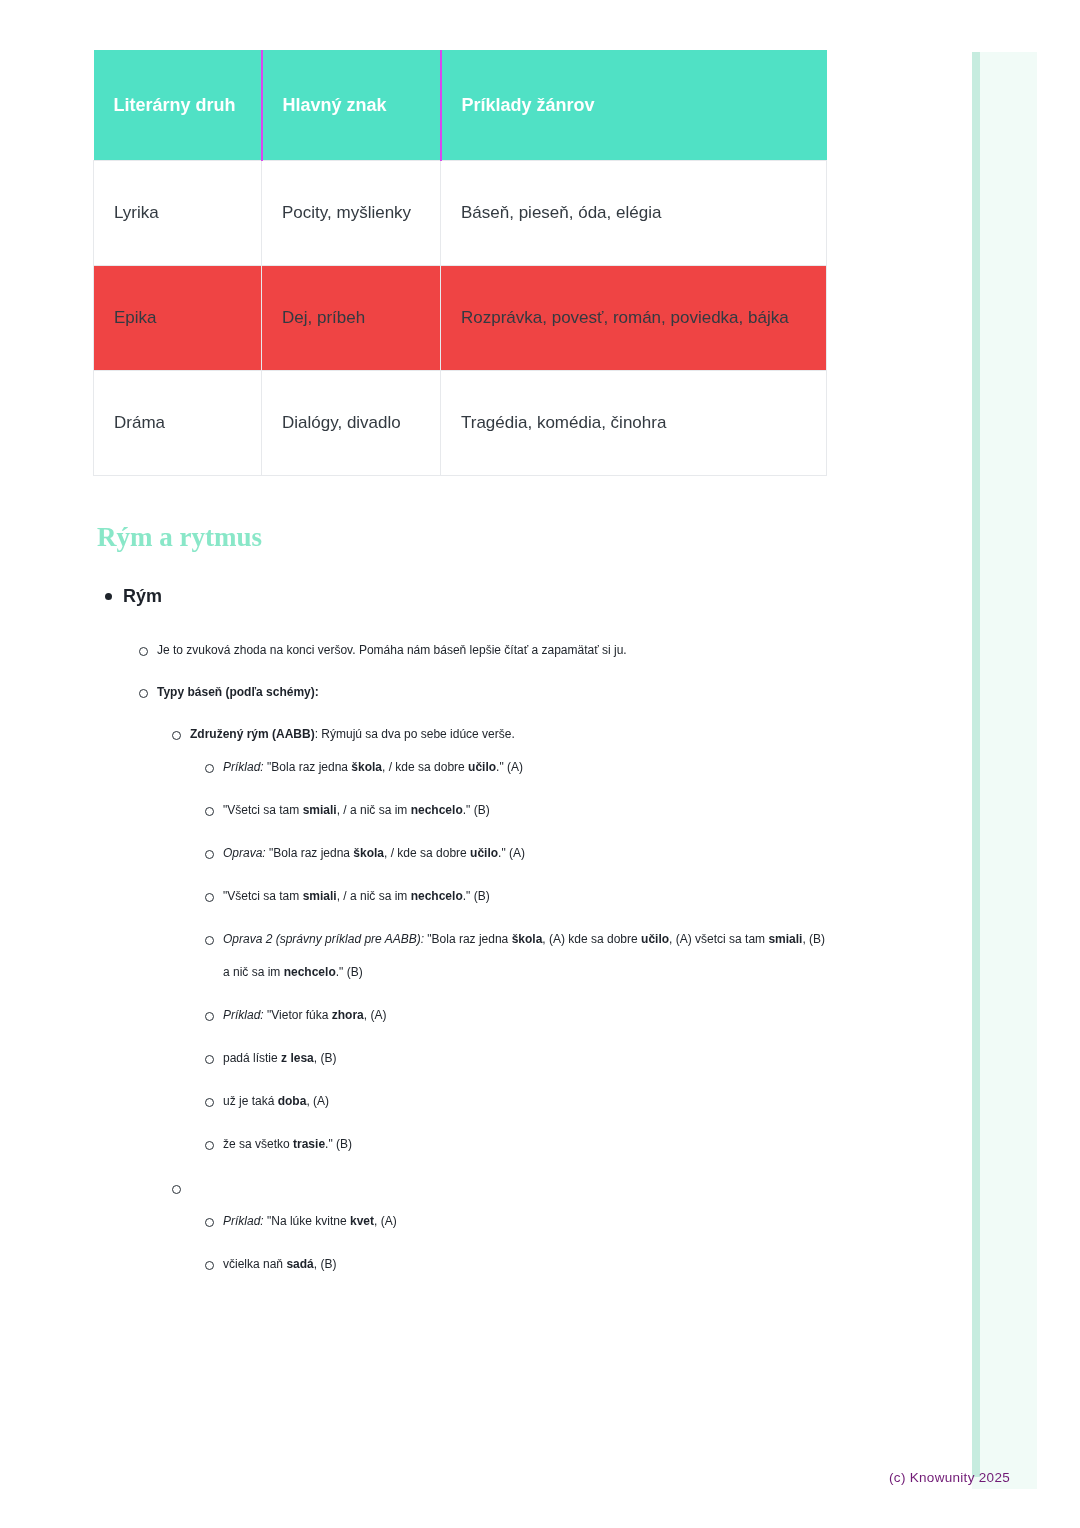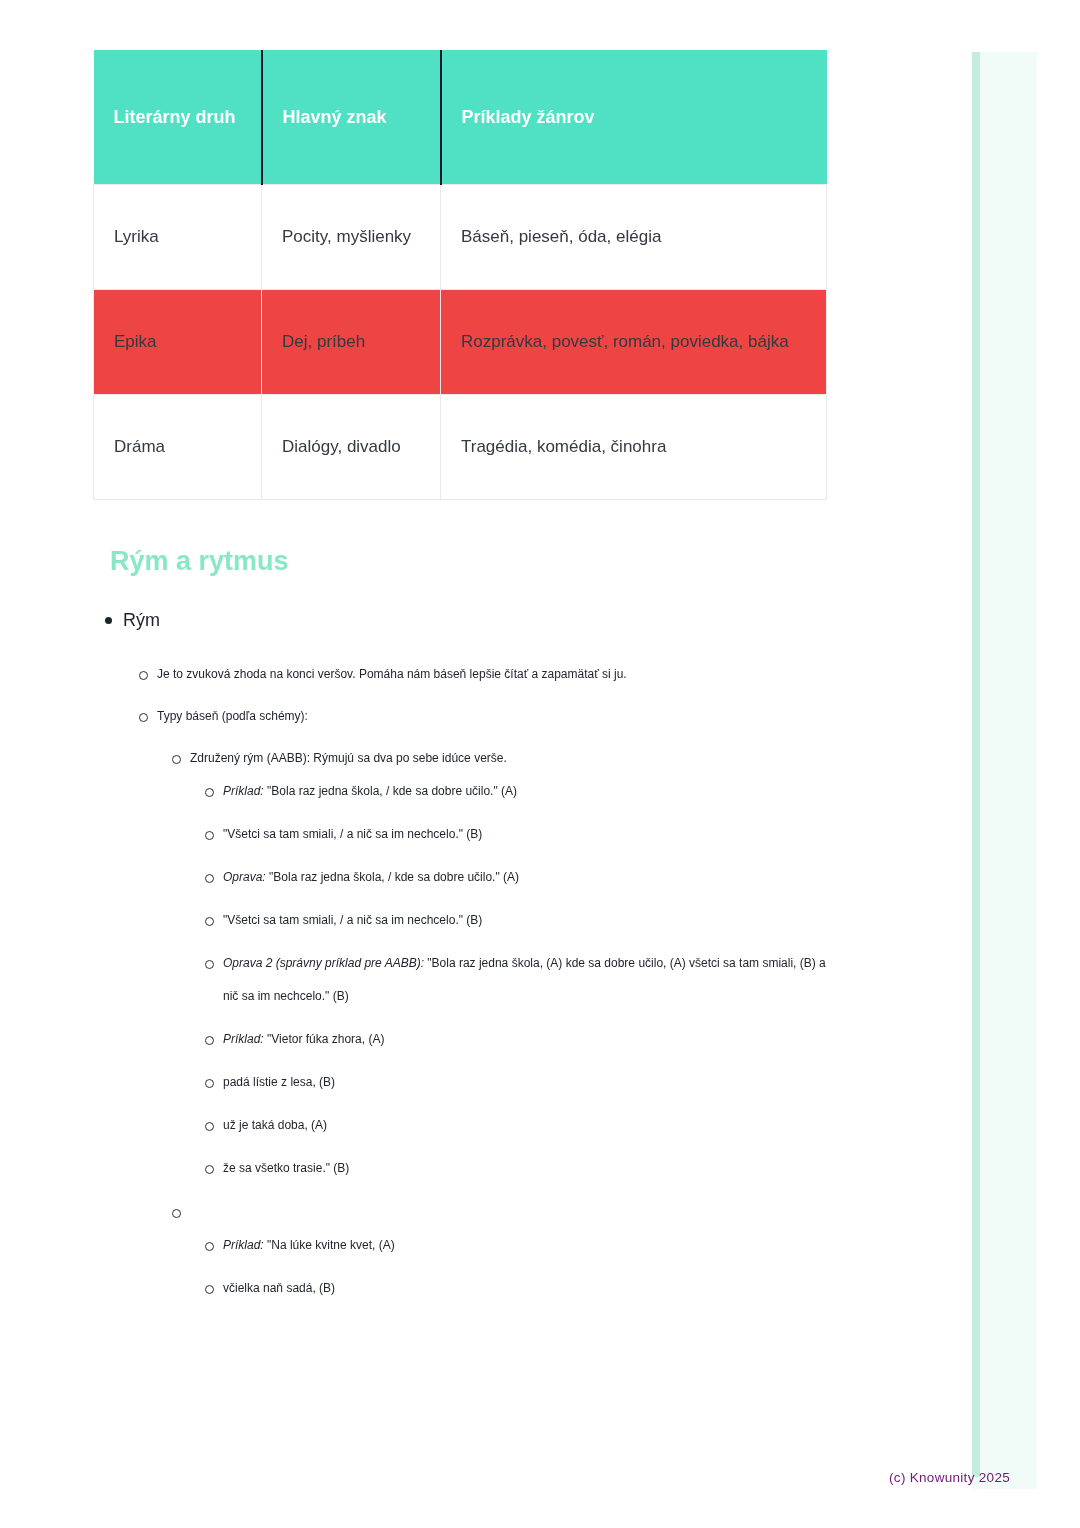--- a/index.html
+++ b/index.html
@@ -35,47 +35,48 @@
     table-layout:fixed;
   }
   .genre-table th {
     background:#50e1c5;
     color:#ffffff;
     font-size:18px;
     font-weight:600;
     text-align:left;
     vertical-align:middle;
     padding:16px 20px;
-    height:134px;
+    height:110px;
     line-height:30px;
     border:none;
   }
-  .genre-table th + th { border-left:2px solid #0f172a;margin-top:36px; }
+  .genre-table th + th { border-left:2px solid #d946ef;margin-top:36px; }
   .genre-table td {
     border:1px solid #e7e9ec;
     padding:16px 20px;
     height:105px;
     vertical-align:middle;
     font-size:17px;
     line-height:32px;
     color:#333a41;
     background:#ffffff;
   }
   .genre-table tr.alt td { background:#ef4444; }
   .col-1 { width:168px; }
   .col-2 { width:179px; }
   .col-3 { width:386px; }
 
   
   .section-heading {
-    margin:44px 0 26px 17px;
+    margin:44px 0 26px 4px;
     font-size:27px;
     font-weight:700;
     color:#89e7c8;
     line-height:34px;
+    font-family:Liberation Serif, serif;
   }
 
   
   .li {
     display:flex;
     align-items:flex-start;
     font-size:12px;
     line-height:33px;
   }
   .li .marker {
@@ -91,21 +92,21 @@
     background:#1e242b;
   }
   .li .marker.circle::before {
     content:"";
     position:absolute; left:2px; top:13px;
     width:7px; height:7px; border-radius:50%;
     border:1.5px solid #2a3138;
     background:transparent;
   }
   .li .txt { flex:1; }
-  .li .txt .b { font-weight:400; color:#1d222a; }
+  .li .txt .b { font-weight:700; color:#1d222a; }
   .li .txt .i { font-style:italic; }
 
   .depth1 { padding-left:10px;  margin-bottom:21px; font-size:18px; }
   .depth2 { padding-left:44px;  margin-bottom:9px; }
   .depth3 { padding-left:77px;  margin-bottom:0; }
   .depth3.gap { margin-top:11px; }
   .depth4 { padding-left:110px; margin-bottom:10px; }
 
   
   .footer-copy {

